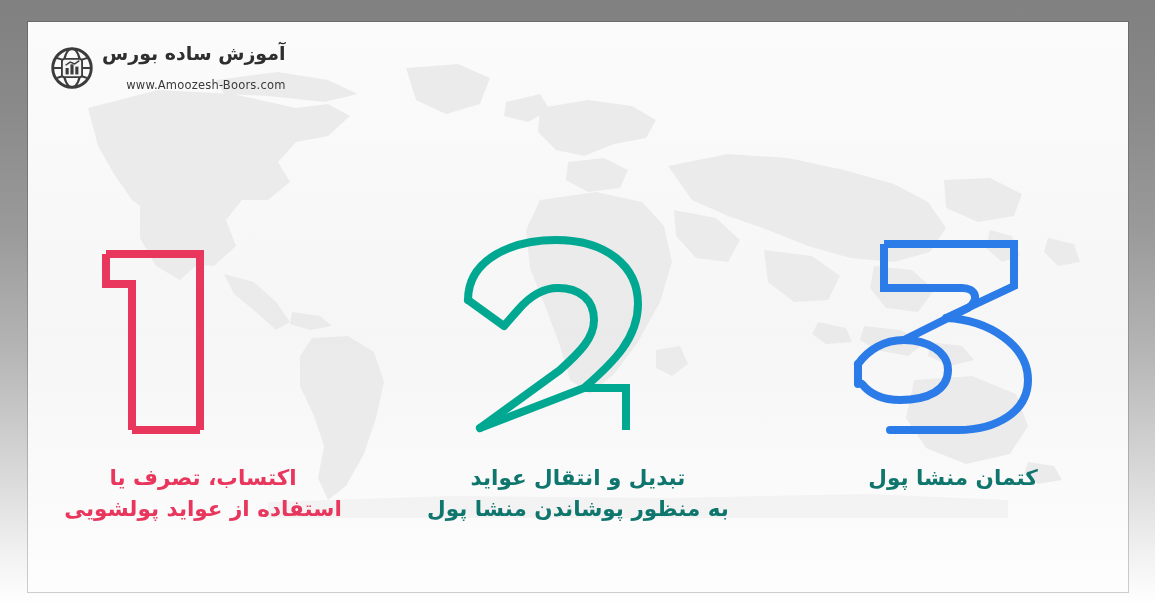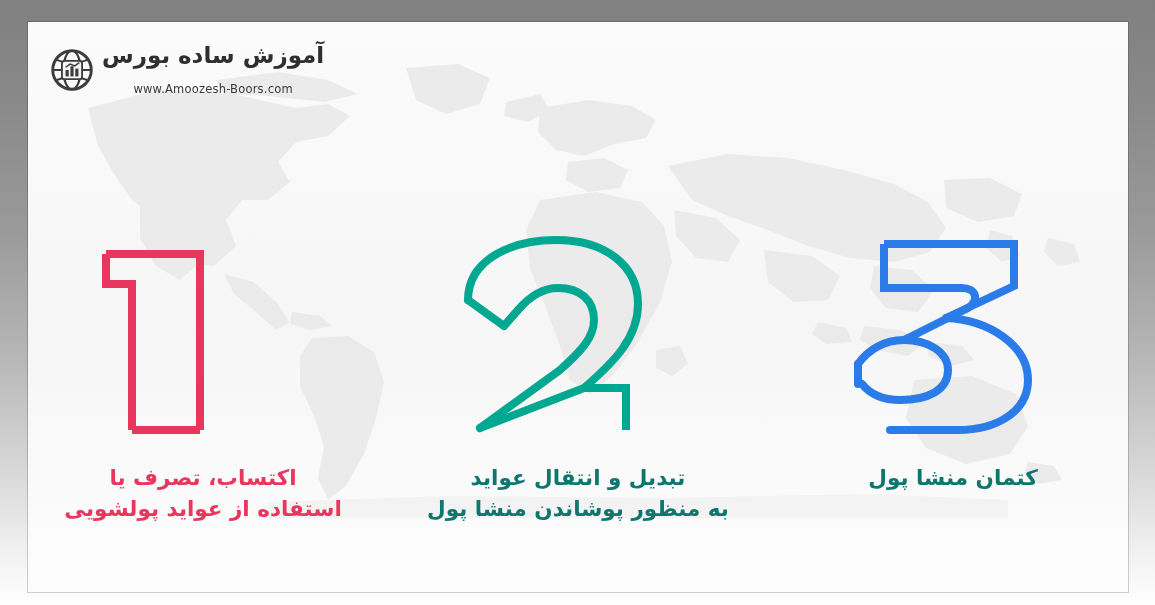--- a/index.html
+++ b/index.html
@@ -56,26 +56,26 @@
 
   
   #logo {
     left:22px; top:22px;
     display:flex; align-items:center; gap:8px;
     direction:ltr;
   }
   #logo .globe { width:44px; height:44px; flex:0 0 44px; }
   #logo .words { display:flex; flex-direction:column; line-height:1; }
   #logo .brand {
-    font-size:23px; font-weight:bold; color:#2f2f2f;
+    font-size:19px; font-weight:bold; color:#2f2f2f;
     letter-spacing:-0.3px; direction:rtl; text-align:right;
   }
   #logo .url {
     font-size:11.5px; color:#3a3a3a; letter-spacing:0.2px;
-    margin-top:17px; direction:ltr; text-align:center;
+    margin-top:17px; direction:ltr; text-align:right;
     font-family:"DejaVu Sans", sans-serif;
   }
 
   
   #heading {
     top:88px; left:0; width:1100px;
     text-align:center;
     font-size:56px; font-weight:bold; color:#2a2a2a;
     letter-spacing:-1px;
     direction:rtl;

